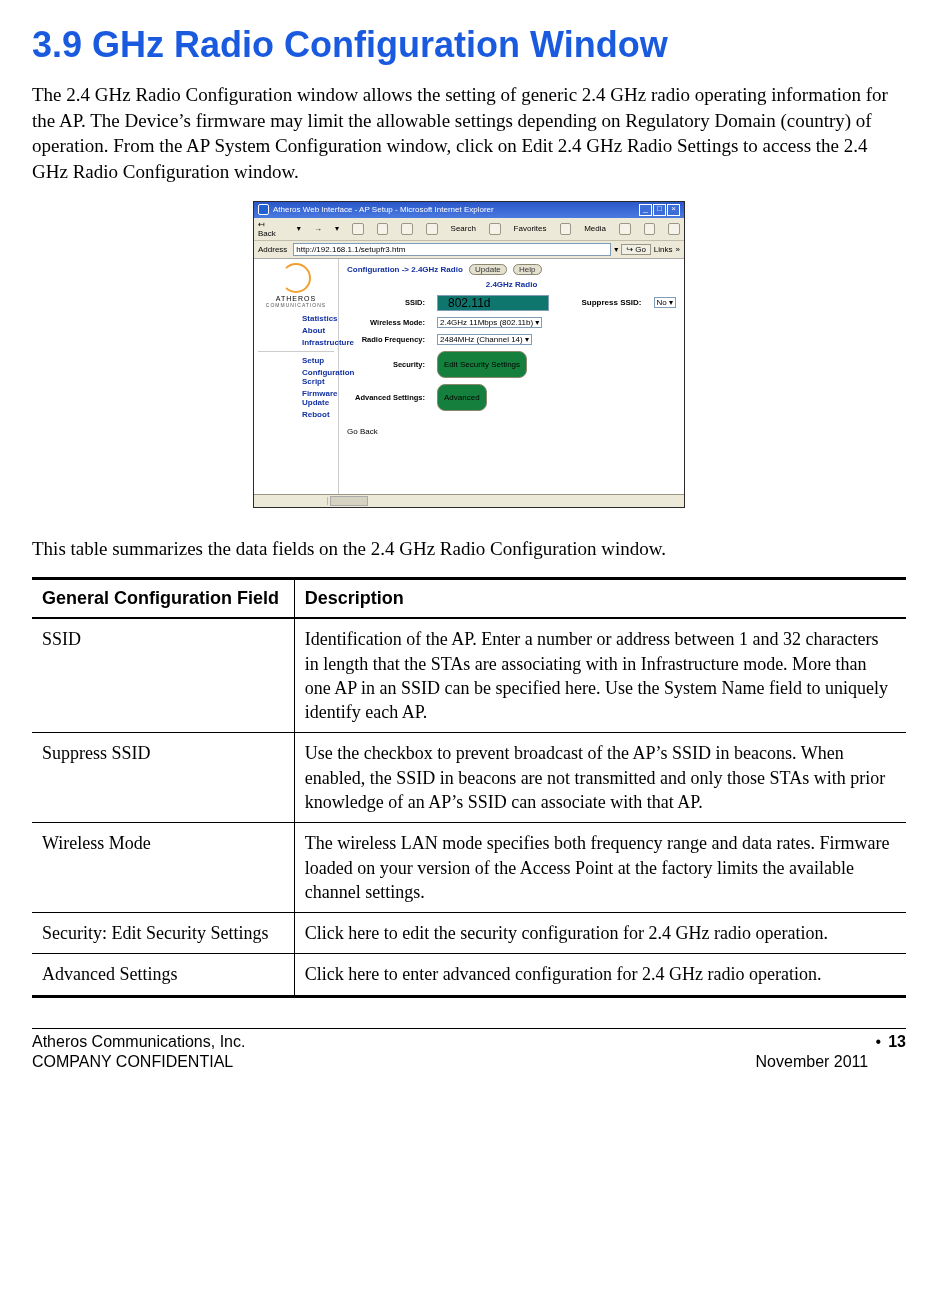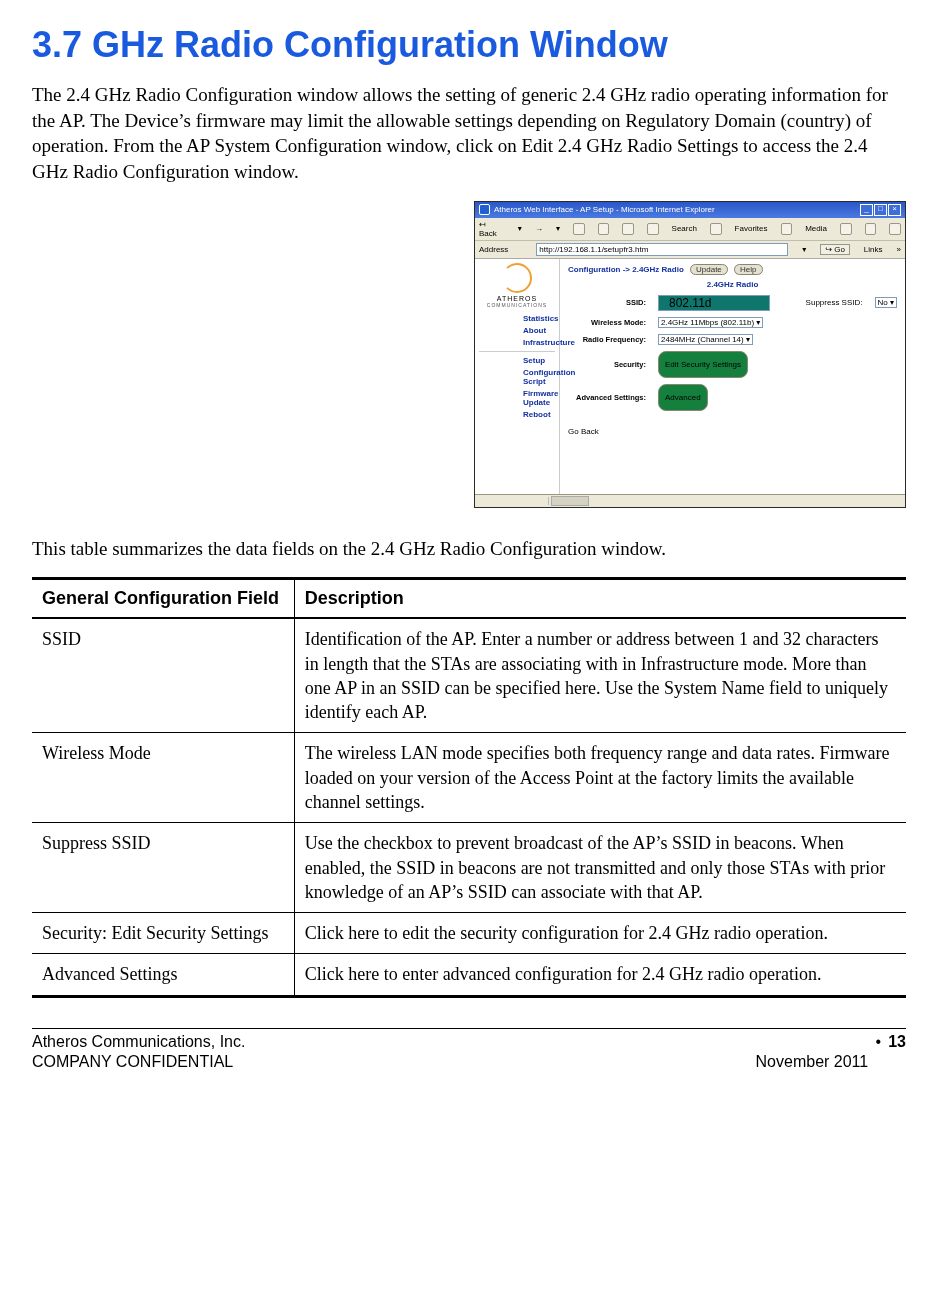--- a/index.html
+++ b/index.html
@@ -18,21 +18,21 @@
     font-size: 36px;
     margin: 0 0 16px 0;
   }
   p.body-text {
     font-size: 19px;
     line-height: 1.35;
     margin: 0 0 16px 0;
   }
   .figure-wrap {
     display: flex;
-    justify-content: flex-end;
+    justify-content: center;
     margin: 10px 0 28px 0;
   }
   
   .ie-window {
     width: 430px;
     border: 1px solid #2a2a2a;
     background: #e6e3d9;
     font-family: Tahoma, Arial, sans-serif;
     font-size: 8px;
     color: #000;
@@ -45,21 +45,21 @@
     align-items: center;
     gap: 4px;
   }
   .ie-titlebar .ie-e { width:9px; height:9px; background:#2060d0; border:1px solid #fff; border-radius:2px; }
   .ie-titlebar .spacer { flex:1; }
   .ie-ctrls span { display:inline-block; width:11px; height:10px; border:1px solid #fff; margin-left:1px; background:#3d6dd8; text-align:center; line-height:8px;}
   .ie-menubar { background:#ece9d8; padding:2px 4px; border-bottom:1px solid #c0bdaa; }
   .ie-menubar span { margin-right:6px; }
   .ie-toolbar { background:#ece9d8; padding:2px 4px; border-bottom:1px solid #c0bdaa; display:flex; align-items:center; gap:13px;}
   .ie-toolbar .ico { width:10px; height:10px; border:1px solid #9a9784; border-radius:2px; background:#f5f3e9;}
-  .ie-addr { background:#ece9d8; padding:2px 4px; border-bottom:1px solid #aaa; display:flex; align-items:center; gap:14px;}
+  .ie-addr { background:#ece9d8; padding:2px 4px; border-bottom:1px solid #aaa; display:flex; align-items:center; gap:3px;}
   .ie-addr input { flex:1; font-size:8px; border:1px solid #7f9db9; padding:1px 2px; }
   .ie-addr .go { border:1px solid #9a9784; padding:0 4px; background:#f1efe4;}
   .ie-body { display:flex; background:#fff; min-height:235px; }
   .ie-side {
     width:85px; border-right:1px solid #ccc; padding:4px;
     box-sizing:border-box; font-size:8px;
   }
   .ie-side .logo { text-align:center; margin-bottom:6px; }
   .ie-side .logo .swirl { width:26px; height:26px; margin:0 auto; border:2px solid #f0a030; border-left-color:transparent; border-radius:50%; }
   .ie-side .logo .brand { font-size:7px; letter-spacing:1px; margin-top:2px; }
@@ -120,21 +120,21 @@
     align-items: start;
   }
   .page-footer .left  { grid-column: 1; }
   .page-footer .right { grid-column: 2; text-align: right; }
   .page-footer .bullet { grid-column: 3; text-align:center; }
   .page-footer .pgnum { grid-column: 4; font-weight:bold; }
 </style>
 </head>
 <body>
 
-<h1 class="section-title">3.7 GHz Radio Configuration Window</h1>
+<h1 class="section-title">3.9 GHz Radio Configuration Window</h1>
 
 <p class="body-text">The 2.4 GHz Radio Configuration window allows the setting of generic 2.4 GHz radio operating information for the AP. The Device’s firmware may limit the allowable settings depending on Regulatory Domain (country) of operation. From the AP System Configuration window, click on Edit 2.4 GHz Radio Settings to access the 2.4 GHz Radio Configuration window.</p>
 
 <div class="figure-wrap">
   <div class="ie-window">
     <div class="ie-titlebar">
       <span class="ie-e"></span>
       <span>Atheros Web Interface - AP Setup - Microsoft Internet Explorer</span>
       <span class="spacer"></span>
       <span class="ie-ctrls">
@@ -190,21 +190,21 @@
           <span class="crumb">
             <span class="btn">Update</span>
             <span class="btn">Help</span>
           </span>
         </div>
         <div class="panel-title">2.4GHz Radio</div>
         <div class="frow">
           <span class="lab">SSID:</span>
           <span class="inp" style="width:90px">802.11d</span>
           <span style="flex:1"></span>
-          <span style="font-weight:normal">Suppress SSID:</span>
+          <span style="font-weight:bold">Suppress SSID:</span>
           <span class="sel"><span>No</span> ▾</span>
         </div>
         <div class="frow">
           <span class="lab">Wireless Mode:</span>
           <span class="sel"><span>2.4GHz 11Mbps (802.11b)</span> ▾</span>
         </div>
         <div class="frow">
           <span class="lab">Radio Frequency:</span>
           <span class="sel"><span>2484MHz (Channel 14)</span> ▾</span>
         </div>
@@ -235,26 +235,26 @@
       <th>General Configuration Field</th>
       <th>Description</th>
     </tr>
   </thead>
   <tbody>
     <tr>
       <td>SSID</td>
       <td>Identification of the AP. Enter a number or address between 1 and 32 characters in length that the STAs are associating with in Infrastructure mode. More than one AP in an SSID can be specified here. Use the System Name field to uniquely identify each AP.</td>
     </tr>
     <tr>
+      <td>Suppress SSID</td>
+      <td>Use the checkbox to prevent broadcast of the AP’s SSID in beacons. When enabled, the SSID in beacons are not transmitted and only those STAs with prior knowledge of an AP’s SSID can associate with that AP.</td>
+    </tr>
+    <tr>
       <td>Wireless Mode</td>
       <td>The wireless LAN mode specifies both frequency range and data rates. Firmware loaded on your version of the Access Point at the factory limits the available channel settings.</td>
-    </tr>
-    <tr>
-      <td>Suppress SSID</td>
-      <td>Use the checkbox to prevent broadcast of the AP’s SSID in beacons. When enabled, the SSID in beacons are not transmitted and only those STAs with prior knowledge of an AP’s SSID can associate with that AP.</td>
     </tr>
     <tr>
       <td>Security: Edit Security Settings</td>
       <td>Click here to edit the security configuration for 2.4 GHz radio operation.</td>
     </tr>
     <tr>
       <td>Advanced Settings</td>
       <td>Click here to enter advanced configuration for 2.4 GHz radio operation.</td>
     </tr>
   </tbody>

